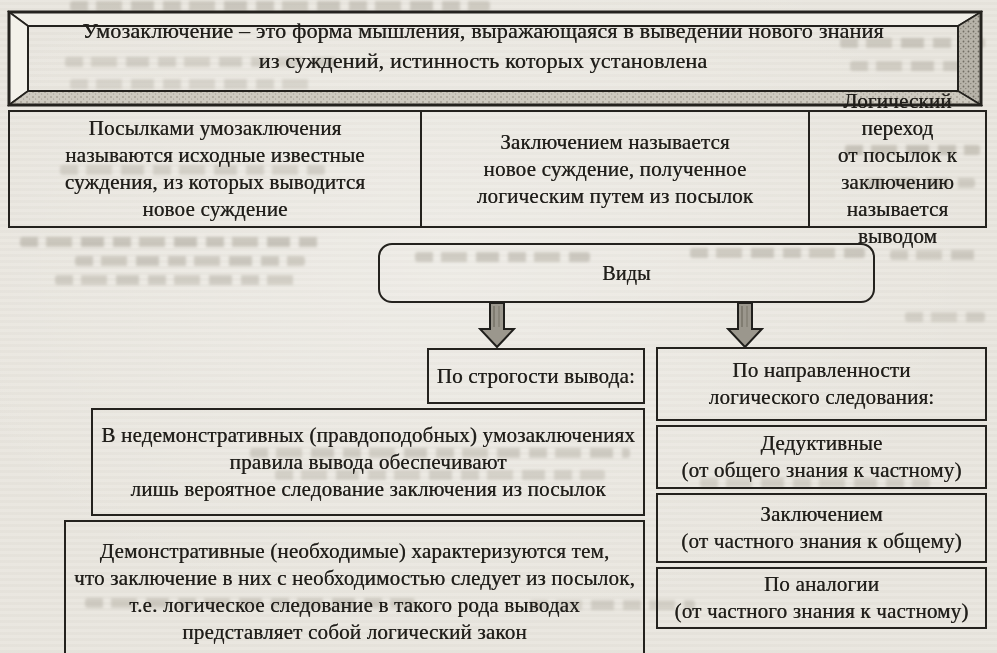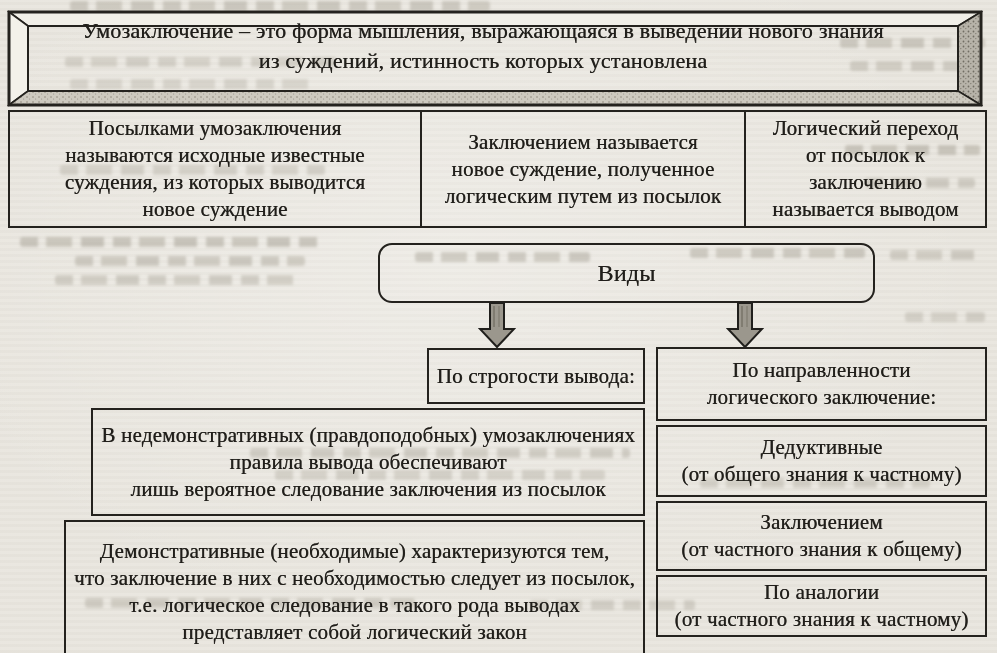--- a/index.html
+++ b/index.html
@@ -31,48 +31,48 @@
     font-size:22px; line-height:30px;
   }
 
   
   .row2{
     position:absolute; left:8px; top:110px; width:979px; height:118px;
     box-sizing:border-box; border:2px solid #24221e; display:flex;
   }
   .row2 .cell{ box-sizing:border-box; font-size:21px; line-height:27px; padding:2px 6px; }
   .row2 .c1{ width:412px; border-right:2px solid #24221e; }
-  .row2 .c2{ width:324px; border-right:2px solid #24221e; }
+  .row2 .c2{ width:388px; border-right:2px solid #24221e; }
   .row2 .c3{ flex:1; }
 
   
   .kinds{
     position:absolute; left:378px; top:243px; width:497px; height:60px;
     box-sizing:border-box; border:2px solid #24221e; border-radius:14px;
-    font-size:24px;
+    font-size:20px;
   }
 
   .arrow{ position:absolute; top:302px; }
   .arrow-left{ left:478px; }
   .arrow-right{ left:726px; }
 
   
   .col{ position:absolute; display:flex; flex-direction:column; }
   .col-left{ left:8px; top:348px; width:637px;align-items:flex-end; }
   .col-right{ left:656px; top:347px; width:331px; }
   .box{
     box-sizing:border-box; border:2px solid #24221e; background:transparent;
     font-size:21px; line-height:27px; padding:2px 8px;
   }
   .gap{ height:4px; }
   .col-left .b-head{ height:56px; }
   .col-left .b1{ height:108px;margin-left:9px; }
   .col-left .b2{ height:143px; }
   .col-right .b-head{ height:74px; }
-  .col-right .b1{ height:72px; }
+  .col-right .b1{ height:64px; }
   .col-right .b2{ height:70px; }
   .col-right .b3{ height:62px; }
 </style>
 </head>
 <body>
 
 <div class="page">
 
   <div class="bl" style="left:70px;top:1px;width:420px;opacity:.45;"></div>
   <div class="bl" style="left:855px;top:15px;width:125px;opacity:.5;"></div>
@@ -170,21 +170,21 @@
       <div class="txt multiline">Демонстративные (необходимые) характеризуются тем,
 что заключение в них с необходимостью следует из посылок,
 т.е. логическое следование в такого рода выводах
 представляет собой логический закон</div>
     </div>
   </div>
 
   <div class="col col-right">
     <div class="box b-head center">
       <div class="txt multiline">По направленности
-логического заключение:</div>
+логического следования:</div>
     </div>
     <div class="gap"></div>
     <div class="box b1 center">
       <div class="txt multiline">Дедуктивные
 (от общего знания к частному)</div>
     </div>
     <div class="gap"></div>
     <div class="box b2 center">
       <div class="txt multiline">Заключением
 (от частного знания к общему)</div>

